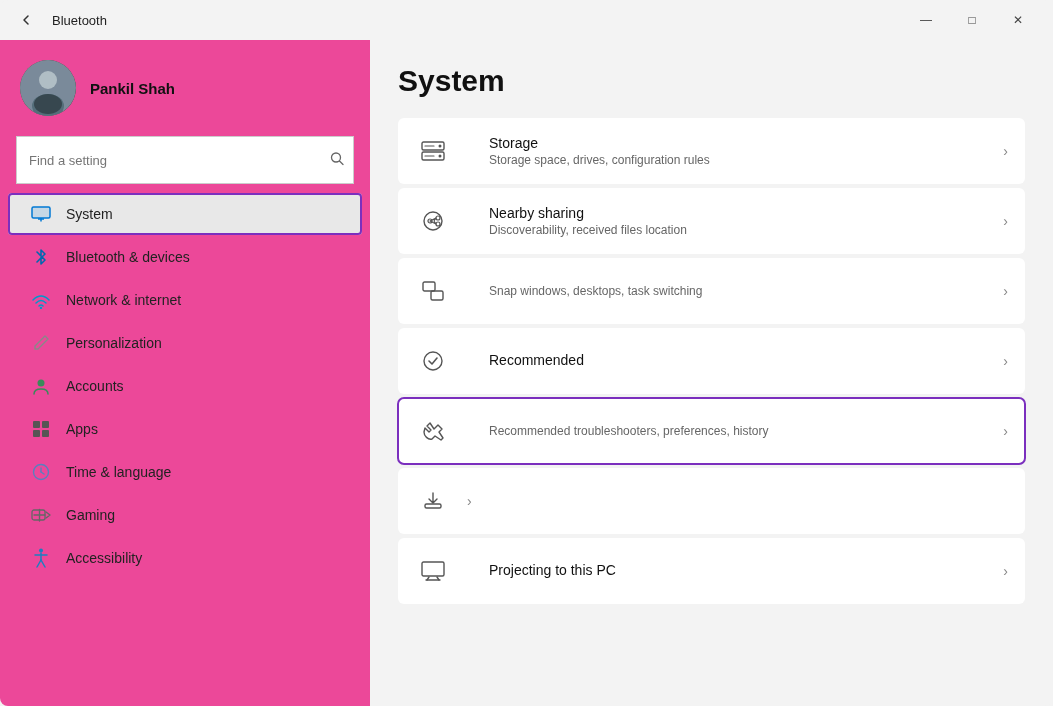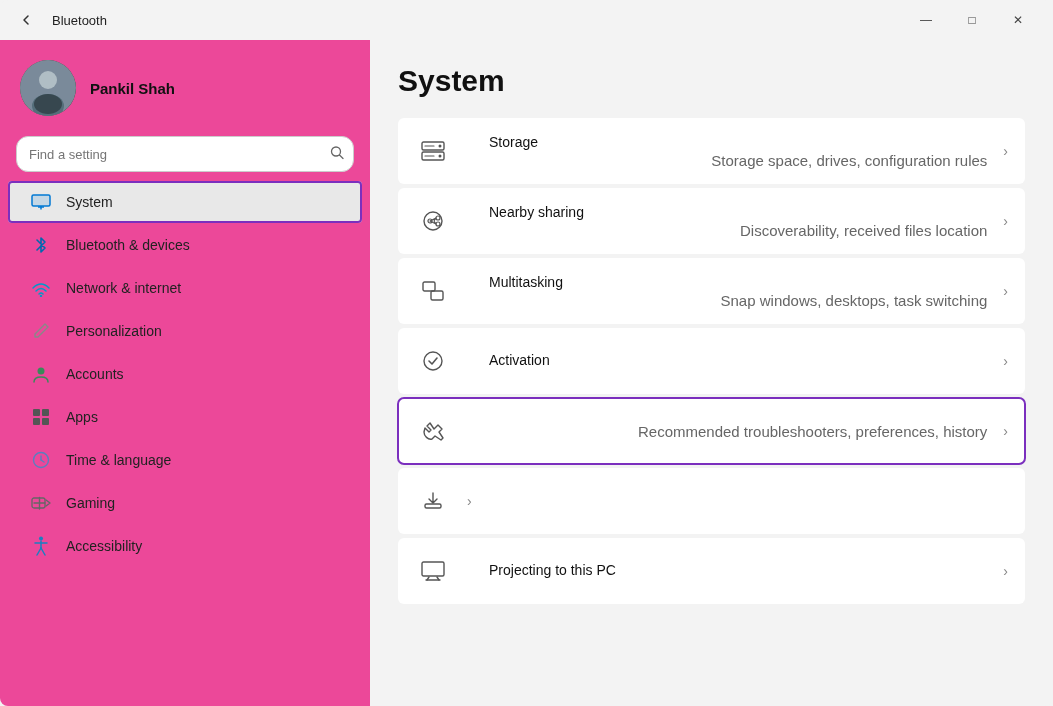--- a/index.html
+++ b/index.html
@@ -97,22 +97,22 @@
       font-size: 15px;
       font-weight: 600;
       color: #111;
     }
     .search-box {
       margin: 0 16px 8px 16px;
       position: relative;
     }
     .search-input {
       width: 100%;
-      height: 36px;
-      border-radius: 12px;
+      height: 48px;
+      border-radius: 0;
       border: 1px solid #ccc;
       background: white;
       padding: 0 36px 0 12px;
       font-size: 13px;
       color: #555;
       outline: none;
     }
     .search-icon-wrap {
       position: absolute;
       right: 10px; top: 50%;
@@ -187,23 +187,22 @@
       flex: 1;
       margin-left: 22px;
     }
     .item-title {
       font-size: 14px;
       font-weight: 500;
       color: #111;
       margin-bottom: 2px;
     }
     .item-subtitle {
-      font-size: 15px;
+      font-size: 12px;
       color: #666;
-      text-align: right;
     }
     .item-chevron {
       color: #888;
       font-size: 14px;
     }
 
     
     ::-webkit-scrollbar { width: 8px; }
     ::-webkit-scrollbar-track { background: transparent; }
     ::-webkit-scrollbar-thumb { background: #ccc; border-radius: 4px; }
@@ -400,35 +399,34 @@
         </div>
 
         <div class="settings-item">
           <div class="item-icon">
             <svg width="22" height="20" viewBox="0 0 22 20" fill="none">
               <rect x="1" y="1" width="12" height="9" rx="1.5" stroke="#555" stroke-width="1.4" fill="none"></rect>
               <rect x="9" y="10" width="12" height="9" rx="1.5" stroke="#555" stroke-width="1.4" fill="none"></rect>
             </svg>
           </div>
           <div class="item-text">
-            <div class="item-title">Multitasking</div>
             <div class="item-subtitle">Snap windows, desktops, task switching</div>
           </div>
           <span class="item-chevron">›</span>
         </div>
 
         <div class="settings-item">
           <div class="item-icon">
             <svg width="22" height="22" viewBox="0 0 22 22" fill="none">
               <circle cx="11" cy="11" r="9" stroke="#555" stroke-width="1.4" fill="none"></circle>
               <path d="M7 11L10 14L15 8" stroke="#555" stroke-width="1.6" stroke-linecap="round" stroke-linejoin="round"></path>
             </svg>
           </div>
           <div class="item-text">
-            <div class="item-title">Activation</div>
+            <div class="item-title">Recommended</div>
           </div>
           <span class="item-chevron">›</span>
         </div>
 
         <div class="settings-item highlighted">
           <div class="item-icon">
             <svg width="22" height="22" viewBox="0 0 22 22" fill="none">
               <path d="M8 3L5 6L9 10L7 12L3 8L2 12C2 16 6 20 10 19L13 16L19 20L21 18L17 12L20 9L16 5L12 9L8 3Z" stroke="#555" stroke-width="1.4" fill="none" stroke-linejoin="round"></path>
             </svg>
           </div>

